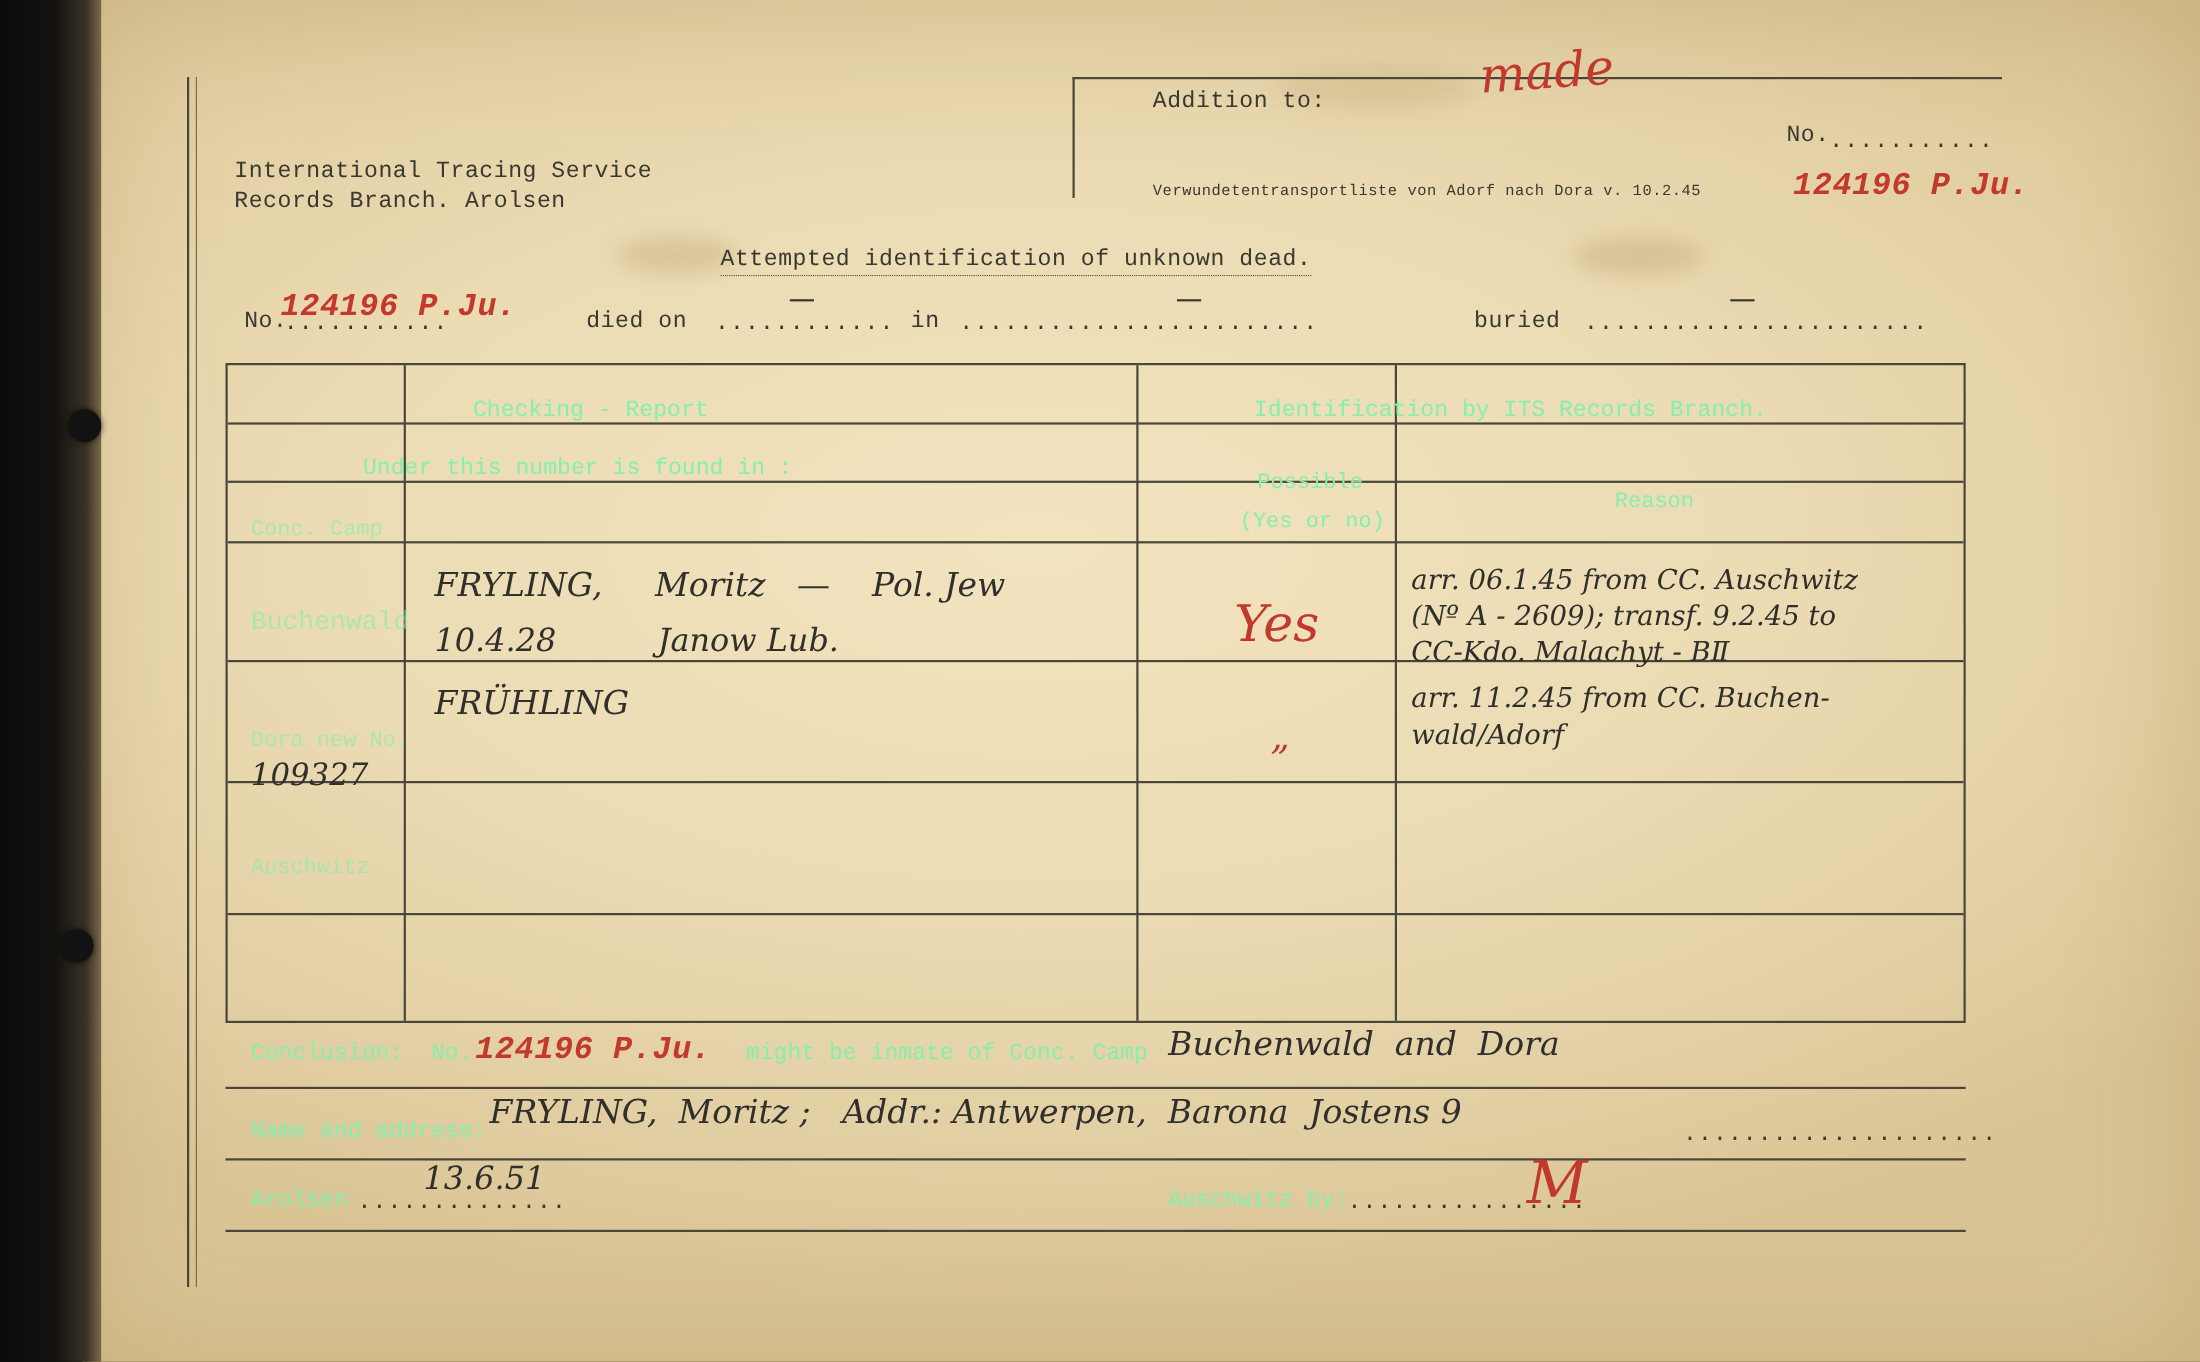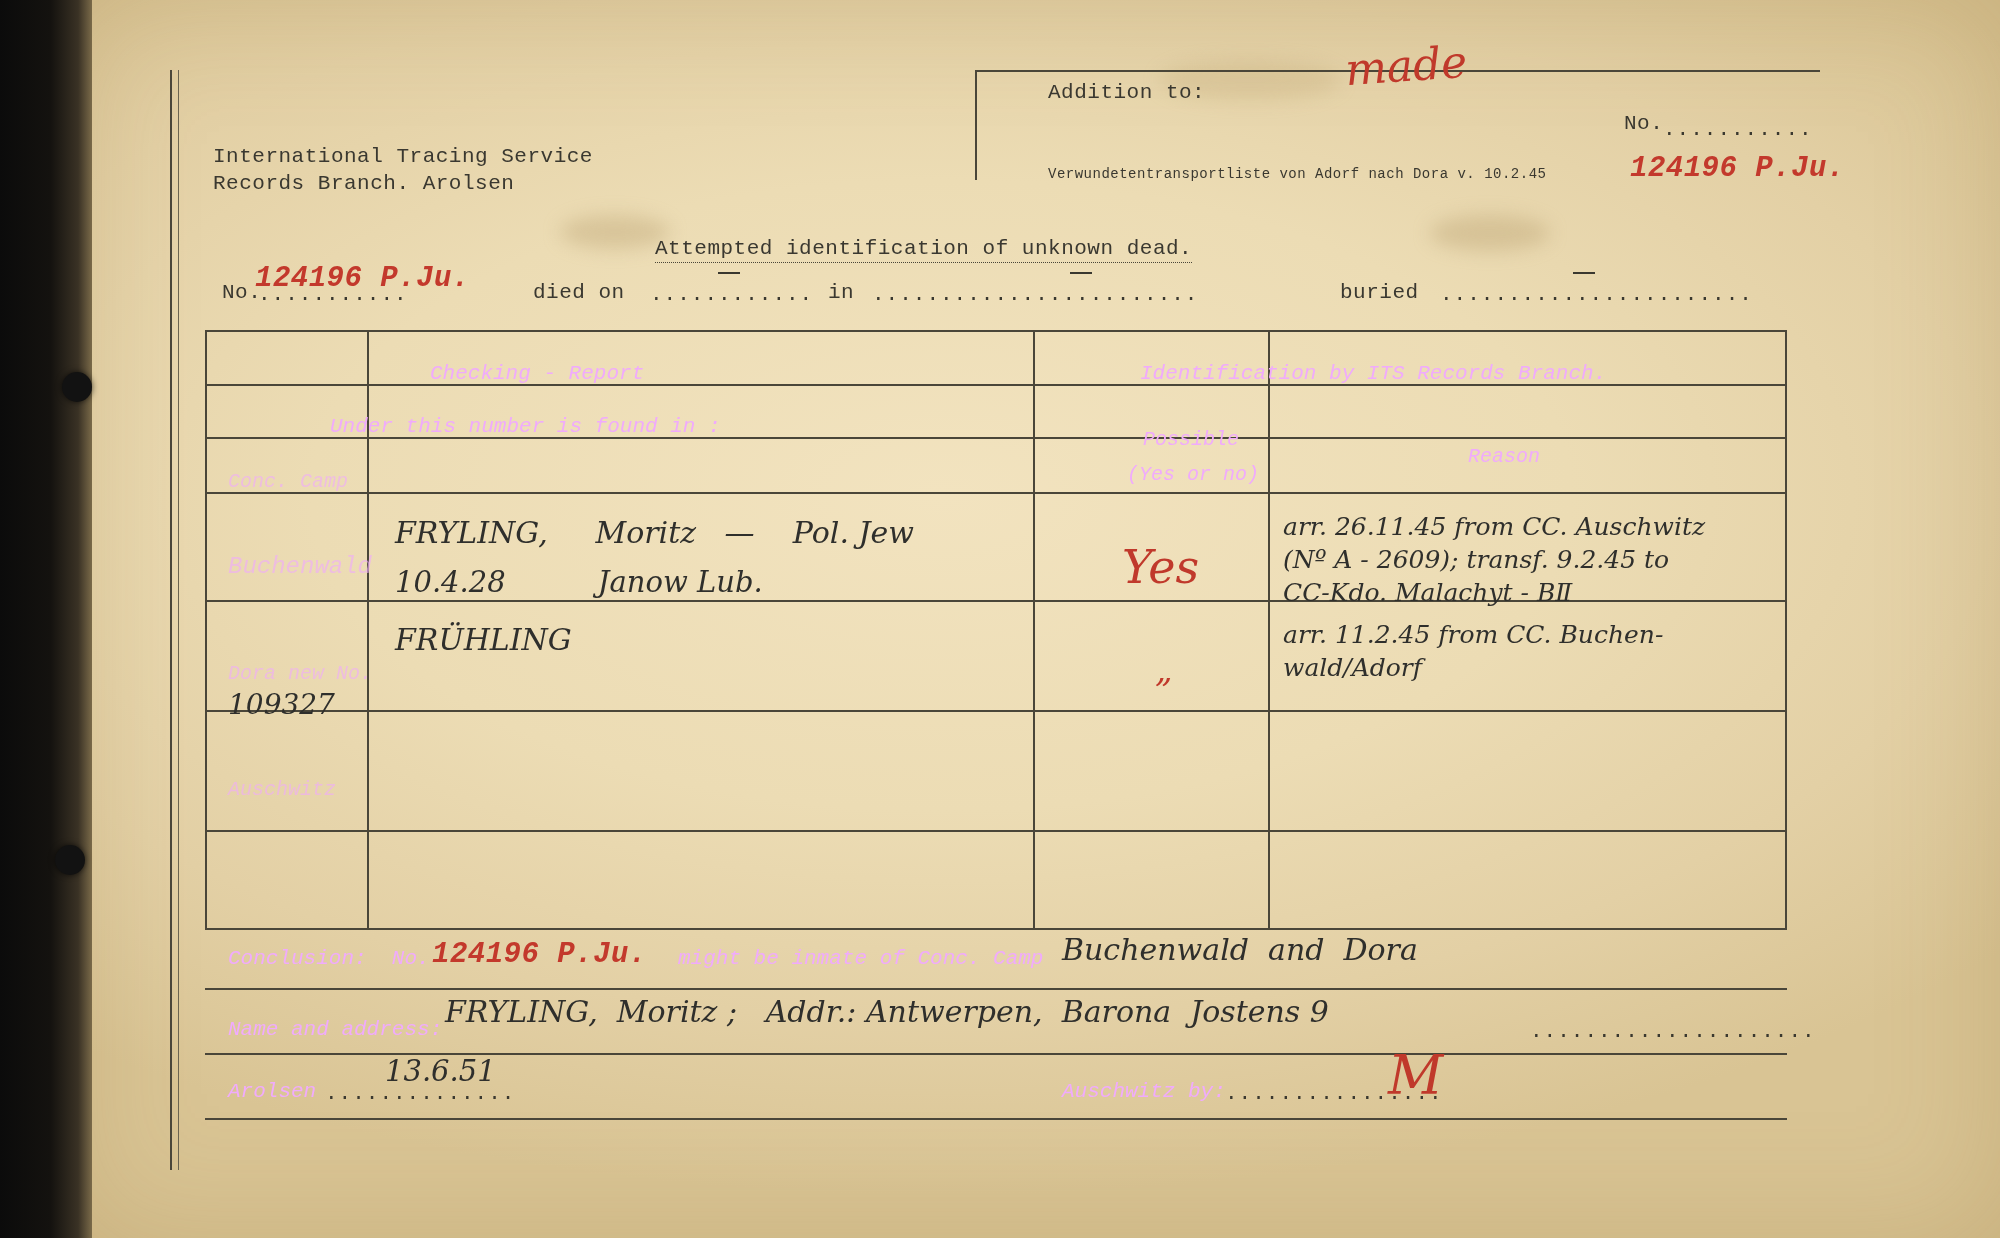--- a/index.html
+++ b/index.html
@@ -113,23 +113,22 @@
     height: 600px;
     border: 2px solid #4a4639;
     box-sizing: border-box;
   }
   #tbl .tv { position: absolute; width: 2px; background: #4a4639; top: 0; bottom: 0; }
   #tbl .th { position: absolute; height: 2px; background: #4a4639; left: 0; right: 0; }
 
   .cellText {
     position: absolute;
     font-family: "Liberation Mono", monospace;
-    color: #f0abfc;
-    white-space: pre;
-    font-style: italic;
+    color: #86efac;
+    white-space: pre;
   }
 
   
   .botline { position: absolute; height: 2px; background: #4a4639; left: 205px; width: 1582px; }
 
   
   .lbl { position: absolute; }
   .stamped {
     font-family: "Liberation Mono", monospace;
     color: #3a3830;
@@ -165,21 +164,21 @@
 
   <div class="lbl stamped" style="left:1048px; top:118px; font-size:14px;margin-top:48px;">Verwundetentransportliste von Adorf nach Dora v. 10.2.45</div>
 
   <div class="lbl stamped" style="left:1624px; top:112px; font-size:21px;">No.</div>
   <div class="lbl dotted" style="left:1663px; top:118px; font-size:21px;">...........</div>
   <div class="lbl redtype" style="left:1630px; top:152px; font-size:29px;">124196 P.Ju.</div>
 
   <div class="lbl stamped" style="left:213px; top:145px; font-size:21px;">International Tracing Service</div>
   <div class="lbl stamped" style="left:213px; top:172px; font-size:21px;">Records Branch. Arolsen</div>
 
-  <div class="lbl stamped" style="left:655px; top:225px; font-size:21px; border-bottom:1px dotted #4a4639; padding-bottom:2px;margin-top:12px;">Attempted identification of unknown dead.</div>
+  <div class="lbl stamped" style="left:655px; top:225px; font-size:21px; border-bottom:1px dotted #4a4639; padding-bottom:2px;">Attempted identification of unknown dead.</div>
 
   <div class="lbl stamped" style="left:222px; top:281px; font-size:21px;">No.</div>
   <div class="lbl redtype" style="left:255px; top:262px; font-size:29px;">124196 P.Ju.</div>
   <div class="lbl dotted" style="left:258px; top:283px; font-size:21px;">...........</div>
 
   <div class="lbl stamped" style="left:533px; top:281px; font-size:21px;">died on</div>
   <div class="lbl dotted" style="left:650px; top:283px; font-size:21px;">............</div>
   <div style="position:absolute; left:718px; top:272px; width:22px; height:2px; background:#3a382f;"></div>
 
   <div class="lbl stamped" style="left:828px; top:281px; font-size:21px;">in</div>
@@ -212,21 +211,21 @@
   <div class="cellText" style="left:1143px; top:428px; font-size:20px;">Possible</div>
   <div class="cellText" style="left:1127px; top:463px; font-size:20px;">(Yes or no)</div>
   <div class="cellText" style="left:1468px; top:445px; font-size:20px;">Reason</div>
 
   <div class="cellText faded" style="left:228px; top:470px; font-size:20px;">Conc. Camp</div>
 
   <div class="cellText faded" style="left:228px; top:553px; font-size:24px;">Buchenwald</div>
   <div class="hand" style="position:absolute; left:395px; top:515px; font-size:30px;">FRYLING,     Moritz   —    Pol. Jew</div>
   <div class="hand" style="position:absolute; left:395px; top:565px; font-size:29px;">10.4.28          Janow Lub.</div>
   <div class="handred" style="position:absolute; left:1122px; top:540px; font-size:46px;">Yes</div>
-  <div class="hand" style="position:absolute; left:1283px; top:512px; font-size:25px;">arr. 26.11.45 from CC. Auschwitz</div>
+  <div class="hand" style="position:absolute; left:1283px; top:512px; font-size:25px;">arr. 06.1.45 from CC. Auschwitz</div>
   <div class="hand" style="position:absolute; left:1283px; top:545px; font-size:25px;">(Nº A - 2609); transf. 9.2.45 to</div>
   <div class="hand" style="position:absolute; left:1283px; top:578px; font-size:25px;">CC-Kdo. Malachyt - BⅡ</div>
 
   <div class="cellText faded" style="left:228px; top:662px; font-size:20px;">Dora new No.</div>
   <div class="hand" style="position:absolute; left:228px; top:688px; font-size:28px;">109327</div>
   <div class="hand" style="position:absolute; left:395px; top:622px; font-size:30px;">FRÜHLING</div>
   <div class="handred" style="position:absolute; left:1155px; top:650px; font-size:34px;">„</div>
   <div class="hand" style="position:absolute; left:1283px; top:620px; font-size:25px;">arr. 11.2.45 from CC. Buchen-</div>
   <div class="hand" style="position:absolute; left:1283px; top:653px; font-size:25px;">wald/Adorf</div>
 

